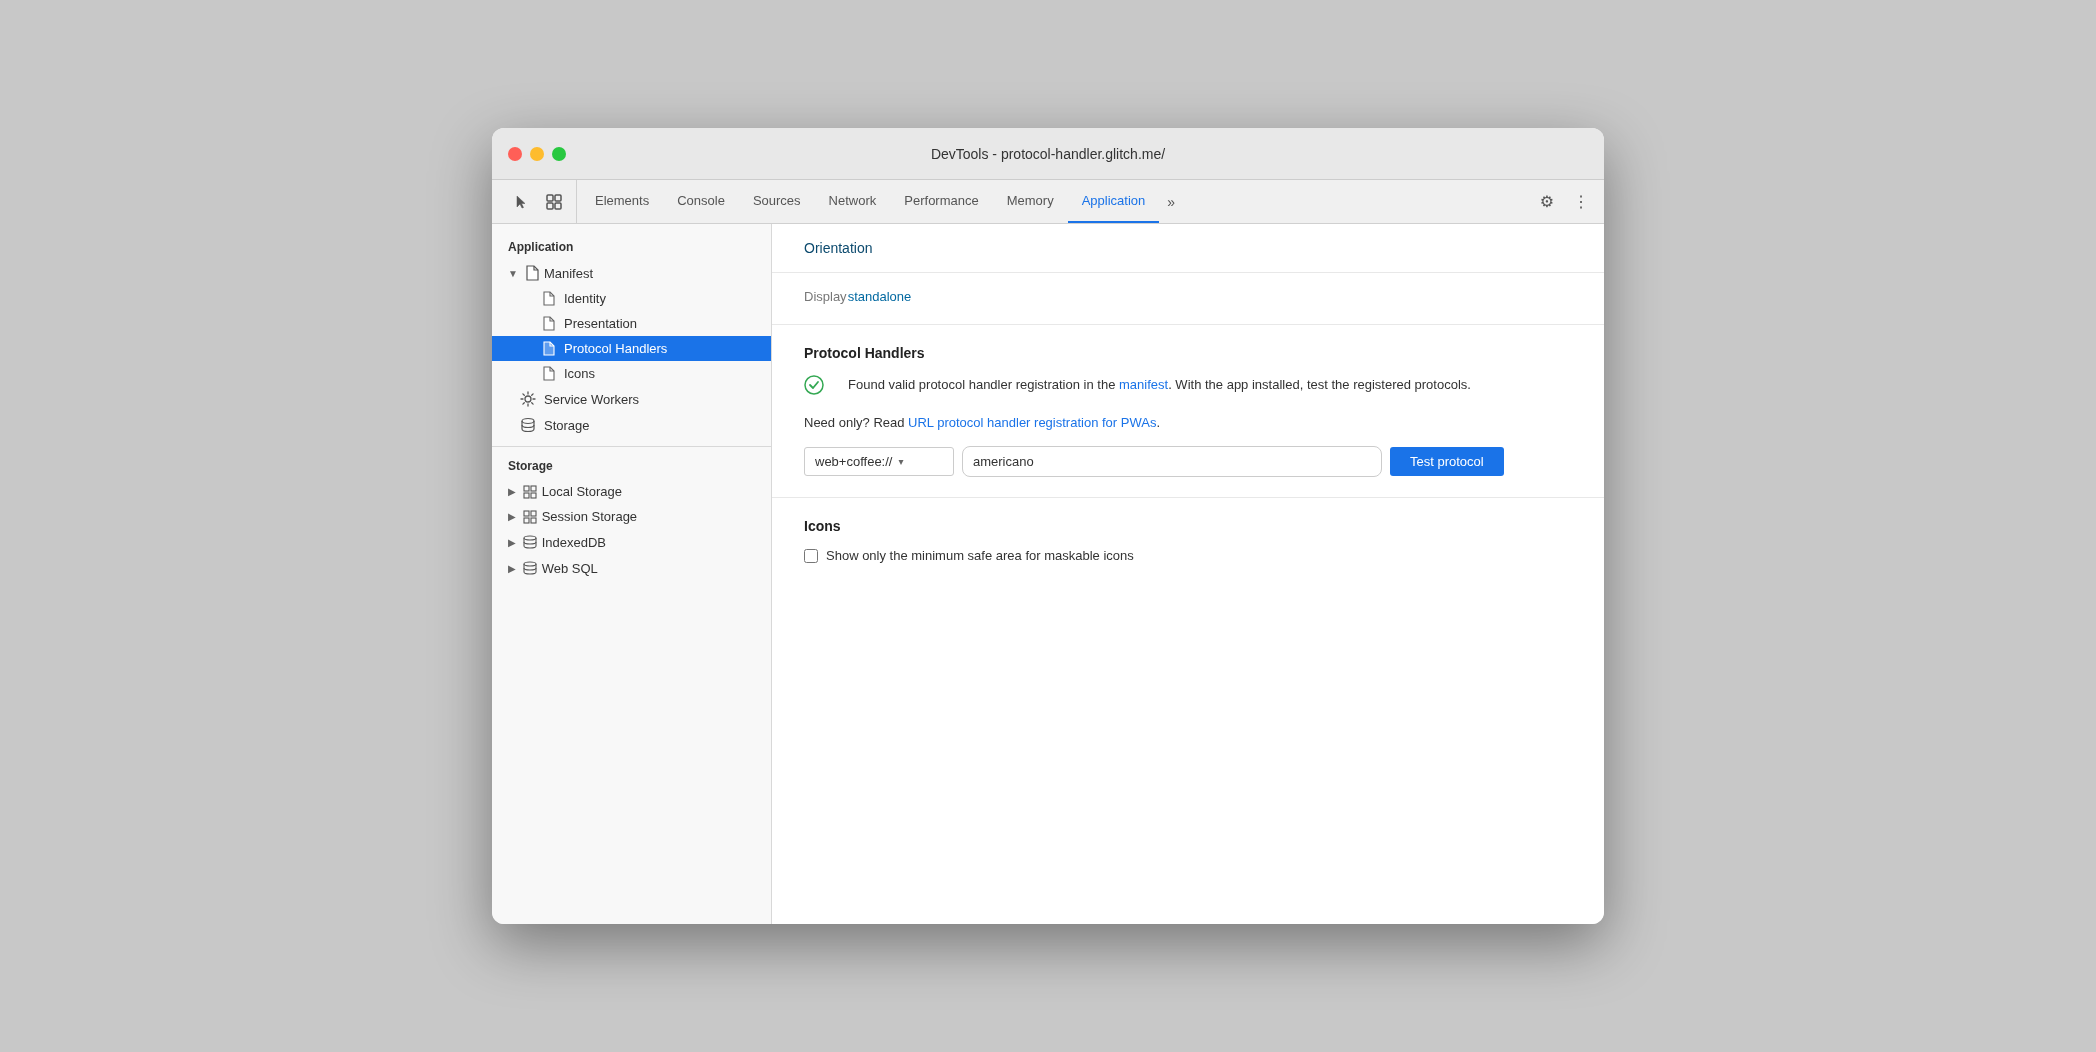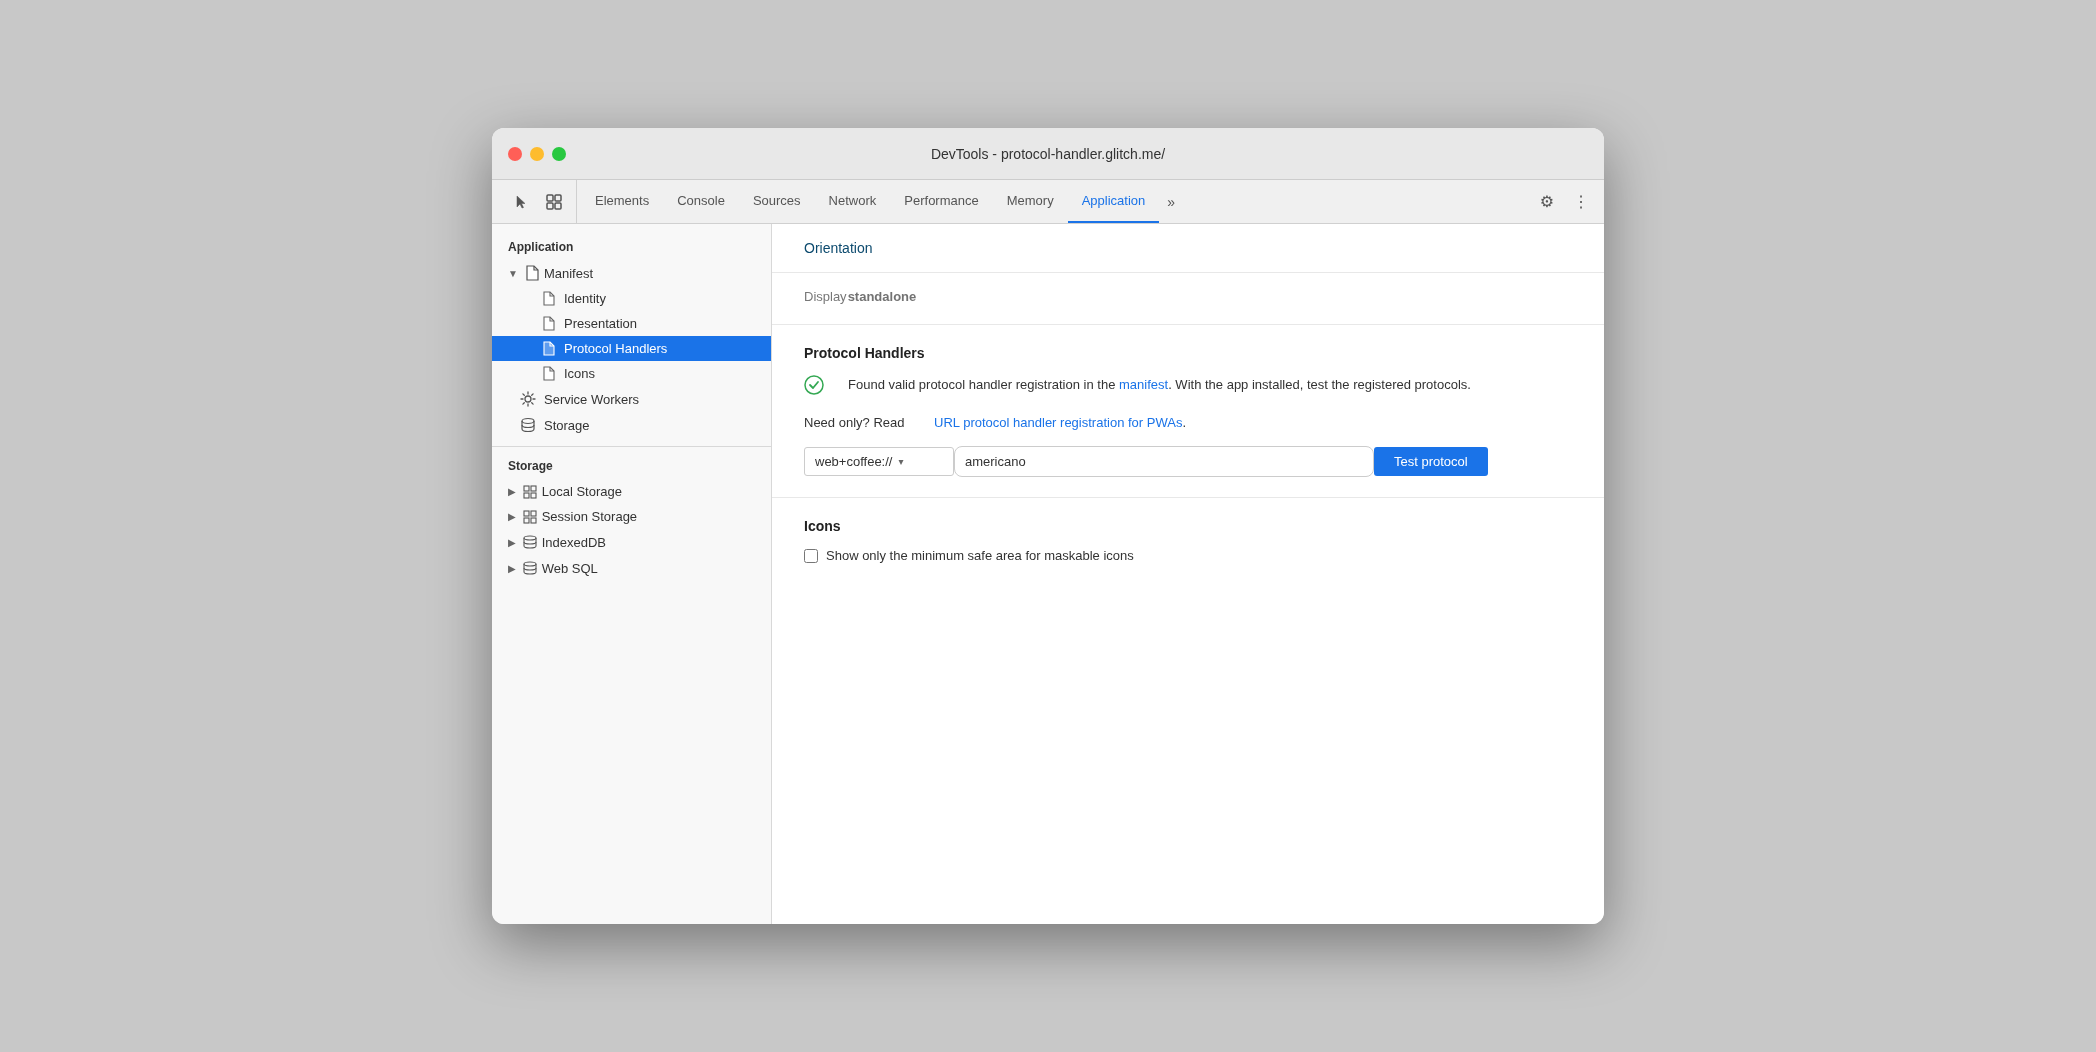--- a/index.html
+++ b/index.html
@@ -211,21 +211,21 @@
     }
     .display-row {
       display: flex;
       align-items: center;
       gap: 1px;
       font-size: 13px;
       padding: 16px 32px 20px 32px;
       border-bottom: 1px solid #e8e8e8;
     }
     .display-label { color: #777; }
-    .display-value { color: #737373; font-weight: 700; }
+    .display-value { color: #0369a1; font-weight: 400; }
     .section-title {
       font-size: 14px;
       font-weight: 600;
       color: #222;
       margin-bottom: 14px;
     }
     .success-row {
       display: flex;
       align-items: flex-start;
       gap: 24px;
@@ -245,25 +245,25 @@
       text-decoration: none;
     }
     .help-text {
       font-size: 13px;
       color: #333;
       margin-bottom: 16px;
     }
     .help-text a {
       color: #1a73e8;
       text-decoration: none;
-      margin-left: 26px;
     }
     .protocol-row {
       display: flex;
       align-items: center;
+      gap: 8px;
     }
     .protocol-select {
       display: flex;
       align-items: center;
       border: 1px solid #ccc;
       border-radius: 3px;
       padding: 6px 10px;
       font-size: 13px;
       background: white;
       cursor: pointer;

